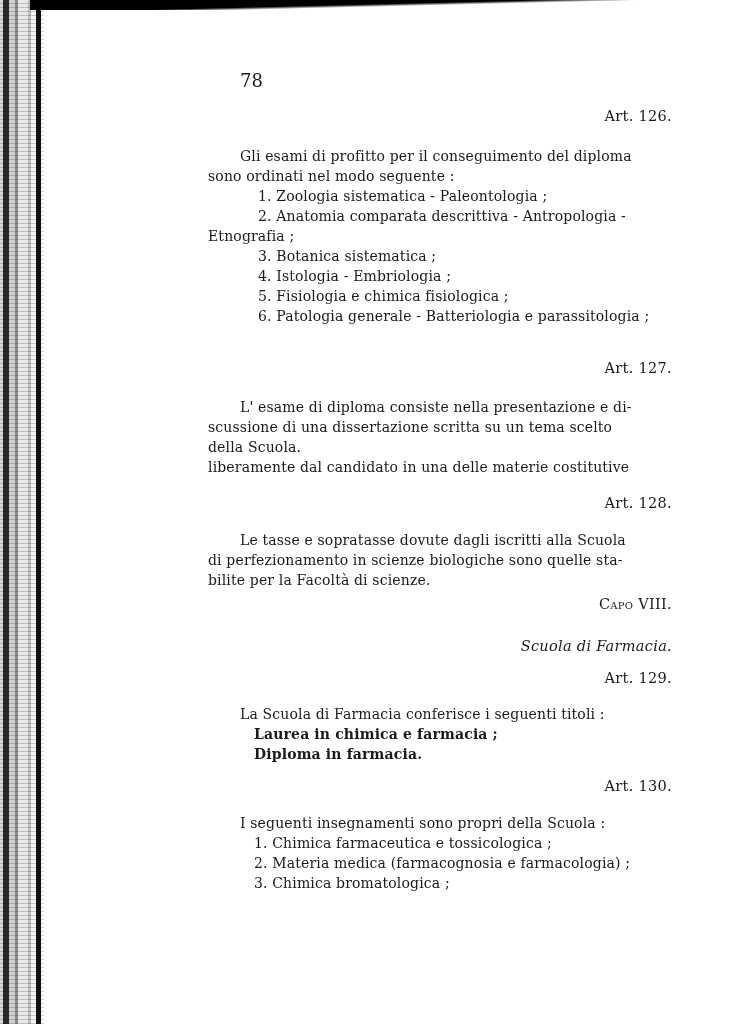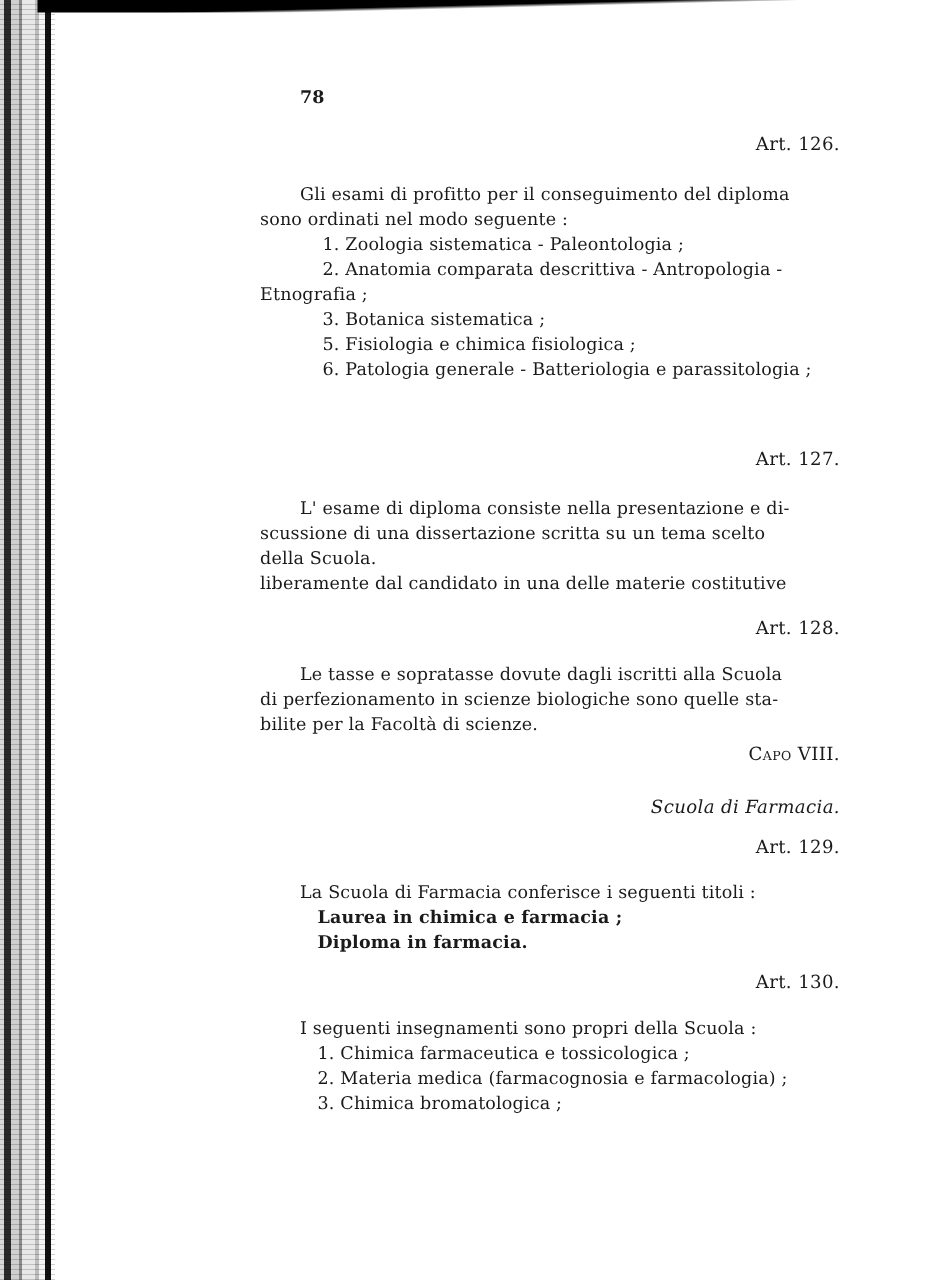--- a/index.html
+++ b/index.html
@@ -15,21 +15,21 @@
       background:
         repeating-linear-gradient(180deg, rgba(0,0,0,0.0) 0 3px, rgba(0,0,0,0.18) 3px 4px),
         linear-gradient(90deg, #d8d8d8 0 3px, #2a2a2a 3px 9px, #cfcfcf 9px 15px, #8a8a8a 15px 18px, #e8e8e8 18px 28px, #bdbdbd 28px 31px, #f4f4f4 31px 36px, #111 36px 41px, #fff 41px 44px);
     }
     .top-edge {
       position: absolute; left: 30px; top: 0; width: 726px; height: 10px;
       background: linear-gradient(178.6deg, #000 0 45%, rgba(0,0,0,0) 55%);
     }
     .page { position: absolute; left: 0; top: 0; width: 756px; height: 1024px; }
     .page-number {
-      position: absolute; left: 240px; top: 70px; font-size: 14px; font-weight: bold;
+      position: absolute; left: 240px; top: 70px; font-size: 18px; font-weight: normal;
     }
     .heading {
       position: absolute; width: 460px; left: 212px; text-align: right; font-size: 14.5px;
       letter-spacing: 0.3px;
     }
     .capo { font-variant: small-caps; }
     .italic { font-style: italic; }
     .para {
       position: absolute; left: 208px; width: 444px; font-size: 14px; line-height: 20px;
       text-align: justify; letter-spacing: 0.15px;
@@ -50,20 +50,21 @@
   <div class="page-number">78</div>
 
   <div class="heading" style="top:108px">Art. 126.</div>
   <div class="para" style="top:146px">
     <span class="line indent">Gli esami di profitto per il conseguimento del diploma</span>
     <span class="line">sono ordinati nel modo seguente :</span>
     <span class="line item">1. Zoologia sistematica - Paleontologia ;</span>
     <span class="line item">2. Anatomia comparata descrittiva - Antropologia -</span>
     <span class="line">Etnografia ;</span>
     <span class="line item">3. Botanica sistematica ;</span>
+    <span class="line item">4. Istologia - Embriologia ;</span>
     <span class="line item">5. Fisiologia e chimica fisiologica ;</span>
     <span class="line item">6. Patologia generale - Batteriologia e parassitologia ;</span>
   </div>
 
   <div class="heading" style="top:360px">Art. 127.</div>
   <div class="para" style="top:397px">
     <span class="line indent">L' esame di diploma consiste nella presentazione e di-</span>
     <span class="line">scussione di una dissertazione scritta su un tema scelto</span>
     <span class="line">della Scuola.</span>
     <span class="line">liberamente dal candidato in una delle materie costitutive</span>

